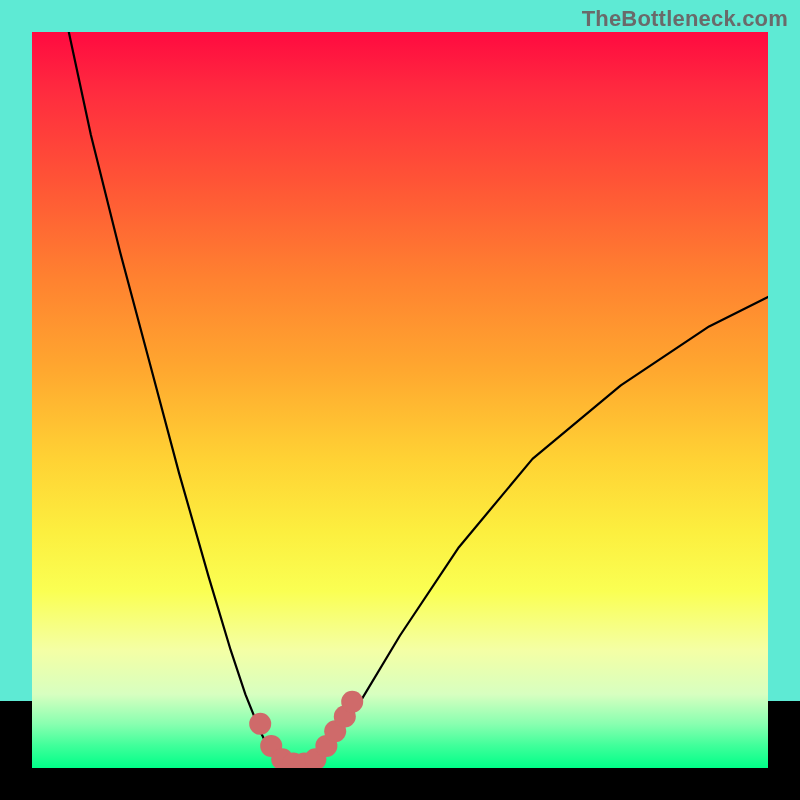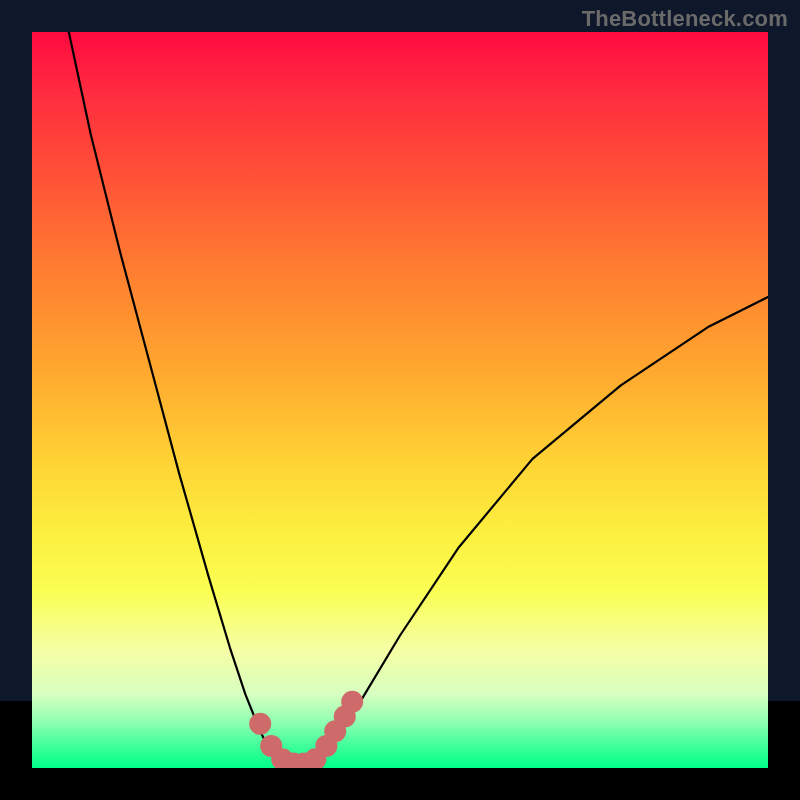--- a/index.html
+++ b/index.html
@@ -9,21 +9,21 @@
     height: 800px;
     background: #000;
     overflow: hidden;
   }
   .frame {
     position: absolute;
     left: 0;
     top: 0;
     width: 800px;
     height: 701px;
-    background: #0f172a;
+    background: #5eead4;
   }
   .plot-area {
     position: absolute;
     left: 32px;
     top: 32px;
     width: 736px;
     height: 736px;
     background: linear-gradient(to bottom,
       #ff0a40 0%,
       #ff2b3f 8%,

